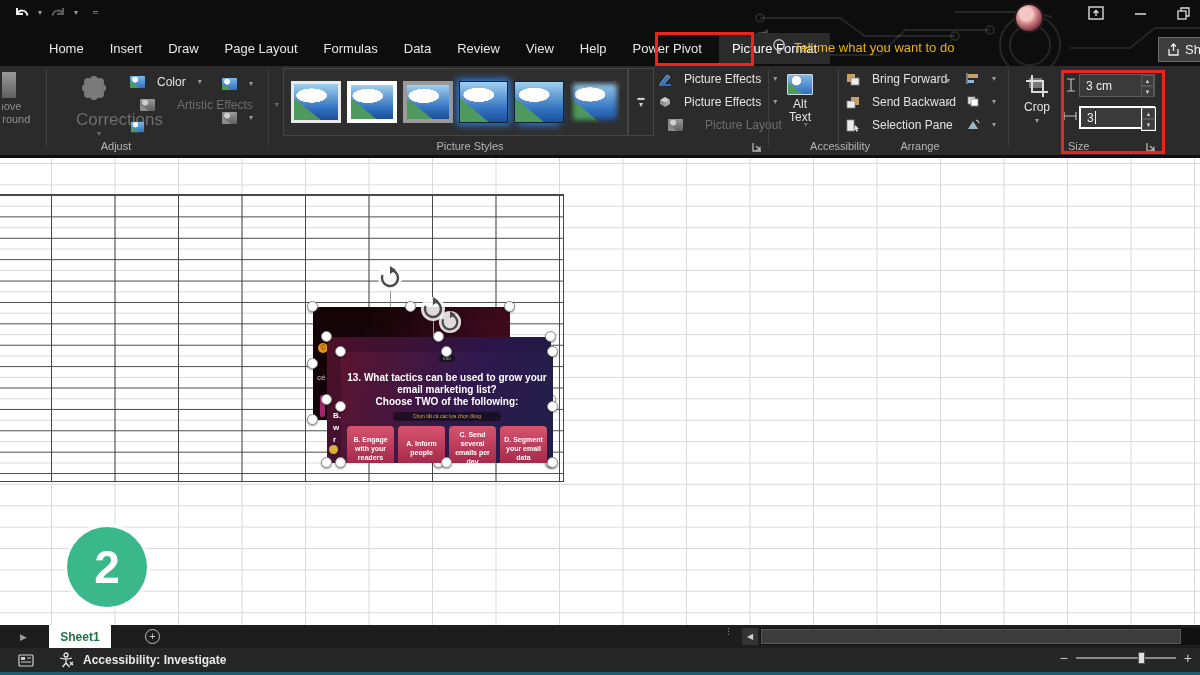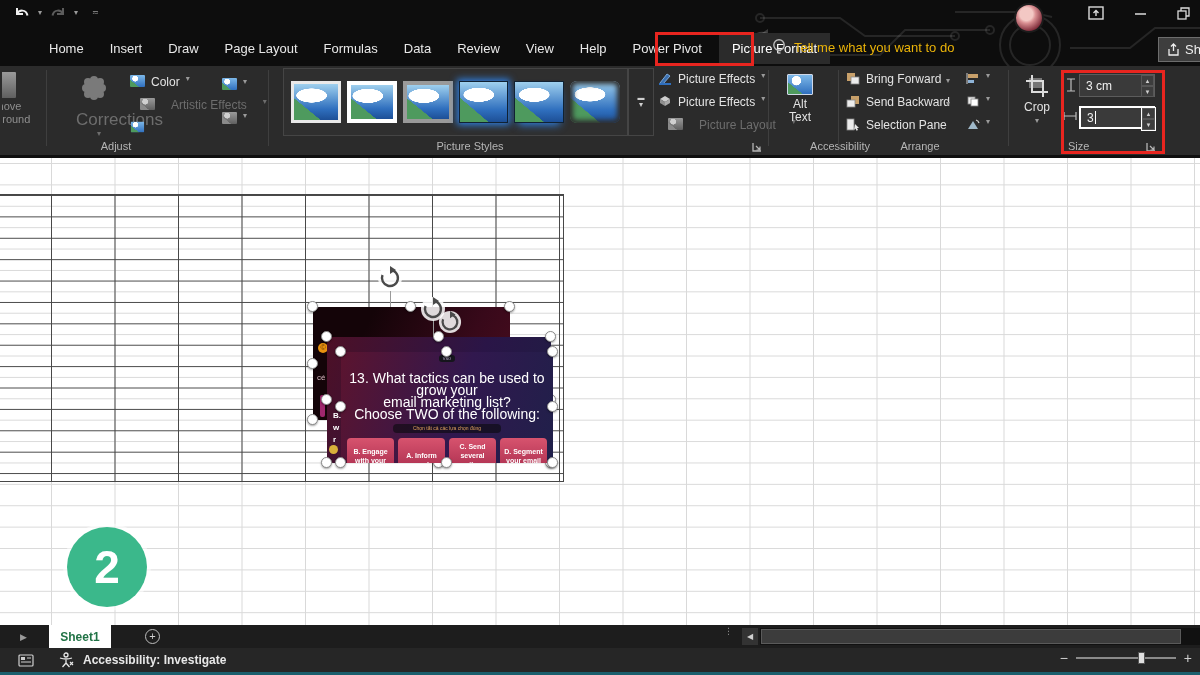--- a/index.html
+++ b/index.html
@@ -30,21 +30,21 @@
   #win-ctrls { position:absolute; right:10px; top:6px; display:flex; gap:30px; align-items:center; color:#dcdcdc; }
   #avatar { position:absolute; left:1014px; top:3px; width:30px; height:30px; border-radius:50%;
     background:radial-gradient(circle at 40% 35%, #f3c8c4 0 28%, #d98f92 40%, #7e2c3a 75%, #5d1e2c 100%);
     border:2px solid #1c1c1c; z-index:5; }
 
   
   #ribbon { position:absolute; left:0; top:66px; width:1200px; height:89px; background:#2b2b2b; }
   #ribbon-edge { position:absolute; left:0; top:155px; width:1200px; height:3px; background:#0f0f0f; }
   .vr { position:absolute; top:4px; height:76px; width:1px; background:#3f3f3f; }
   .grp-label { position:absolute; top:74px; font-size:11px; color:#b5b5b5; text-align:center; }
-  .rrow { position:absolute; display:flex; gap:6px; color:#e3e3e3; font-size:12px; white-space:nowrap; }
+  .rrow { position:absolute; display:flex; align-items:center; gap:12px; color:#e3e3e3; font-size:12px; white-space:nowrap; }
   .dim, .dim * { color:#6d6d6d !important;padding-left:10px; }
   .pic-ico { width:15px; height:12px; border-radius:1px;
     background:linear-gradient(to top right, #4e9a5e 30%, transparent 31%),
                radial-gradient(circle at 35% 30%, #fff 0 22%, transparent 24%),
                linear-gradient(#7db8e8,#2f6fbe); }
   .pic-ico.gray { background:linear-gradient(to top right, #8a8a8a 30%, transparent 31%),
                radial-gradient(circle at 35% 30%, #cfcfcf 0 22%, transparent 24%),
                linear-gradient(#9a9a9a,#5f5f5f); }
   .sun { width:20px; height:20px; border-radius:50%; background:#7a7a7a;
     box-shadow:0 -8px 0 -6px #7a7a7a,0 8px 0 -6px #7a7a7a,-8px 0 0 -6px #7a7a7a,8px 0 0 -6px #7a7a7a,
@@ -95,21 +95,21 @@
     border-top:1px solid #474747; border-bottom:1px solid #474747; border-right:1px solid #474747; }
 
   
   .card { position:absolute; border-radius:6px; overflow:hidden; }
   #card-back { left:313px; top:149px; width:197px; height:113px; z-index:10;
     background:linear-gradient(115deg,#140408 25%,#38091a 70%,#4a0d1f); }
   #card-mid  { left:327px; top:179px; width:224px; height:126px; z-index:12;
     background:linear-gradient(110deg,#4d1026,#2a1547 60%,#1e1e44); }
   #card-front{ left:341px; top:194px; width:212px; height:111px; z-index:14; border-radius:5px;
     background:linear-gradient(105deg,#5b142f 0%,#31184e 55%,#20204a 100%); }
-  .q-text { margin-top:10px; text-align:center; color:#fff; font-size:14px; font-weight:normal; line-height:12px; }
+  .q-text { margin-top:10px; text-align:center; color:#fff; font-size:10px; font-weight:bold; line-height:12px; }
   .hint-pill { margin:4px auto 0; width:108px; height:9px; background:rgba(10,10,14,.6); border-radius:4px;
     text-align:center; color:#e0a25c; font-size:5px; line-height:9px; overflow:hidden; }
   .vso-pill { margin:3px auto 0; width:16px; height:7px; background:#15151c; border-radius:3px;
     color:#cbd; font-size:4px; text-align:center; line-height:7px; }
   .ans-row { display:flex; gap:4px; padding:5px 6px 0; }
   .ans-tile { flex:1; height:44px; border-radius:4px; background:linear-gradient(180deg,#d7536e,#9c2244);
     color:#fff; font-size:7px; font-weight:bold; text-align:center; display:flex; align-items:center;
     justify-content:center; padding:2px; line-height:9px; }
 
   .handle { position:absolute; width:11px; height:11px; border-radius:50%; background:#fff;

